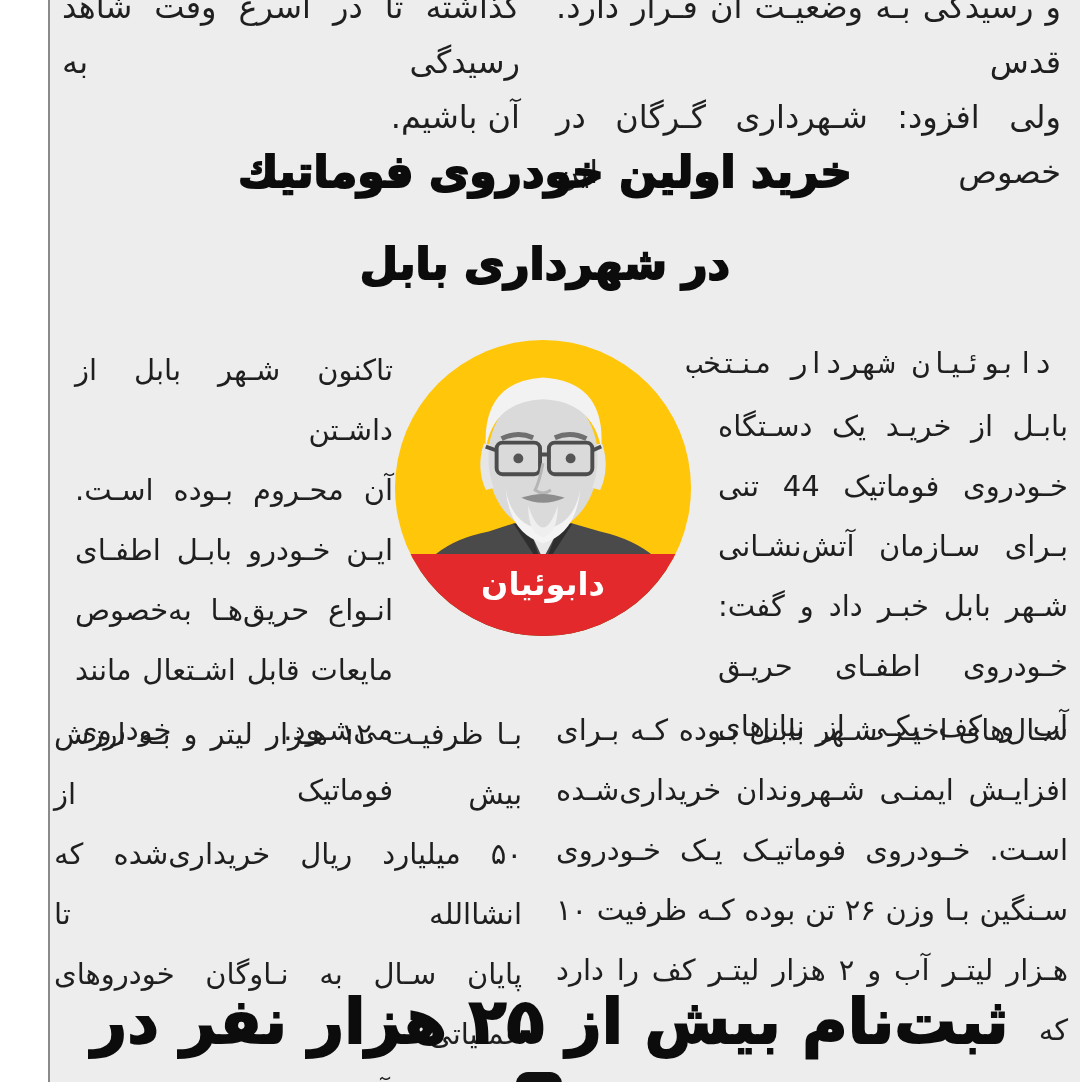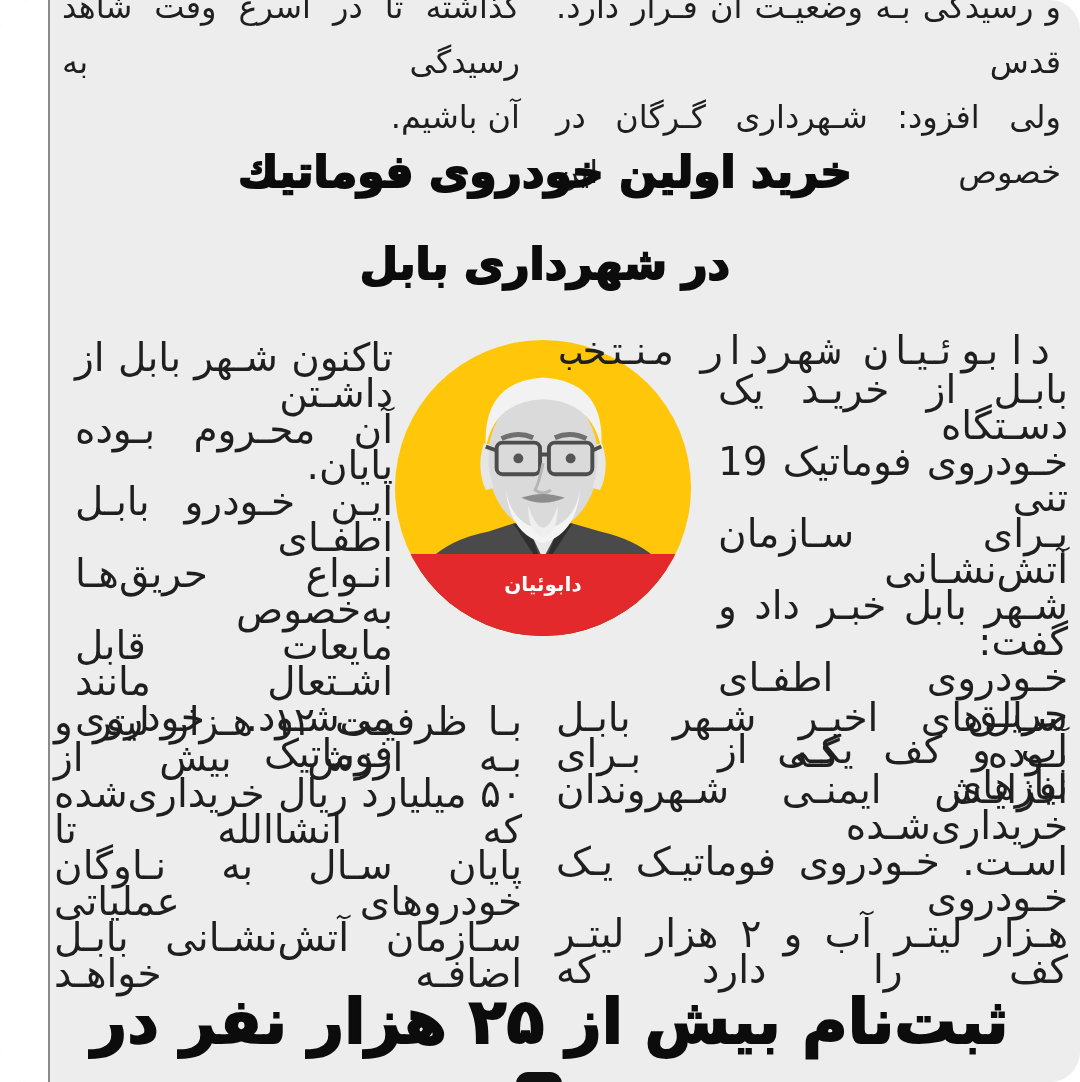--- a/index.html
+++ b/index.html
@@ -1,26 +1,25 @@
 <!DOCTYPE html>
 <html lang="fa"><head>
 <meta charset="utf-8">
 <style>
   html,body{margin:0;padding:0;background:#ffffff;}
   #page{
     position:relative;width:1080px;height:1082px;overflow:hidden;
     background:#ededed;
     font-family:"DejaVu Sans",sans-serif;
     color:#1c1c1c;
-    border-radius:30px;
   }
   .left-margin{position:absolute;left:0;top:0;width:48px;height:100%;background:#ffffff;}
   .v-rule{position:absolute;left:48px;top:0;width:2px;height:100%;background:#8a8a8a;}
 
-  .col{position:absolute;direction:rtl;font-size:39px;line-height:36px;color:#1f1f1f;}
+  .col{position:absolute;direction:rtl;font-size:29px;line-height:60px;color:#1f1f1f;}
   .topcol{font-size:32px;line-height:55px;}
   .line{white-space:nowrap;}
   .just{text-align:justify;text-align-last:justify;white-space:normal;}
   .ral{}
   .indent{padding-right:16px;font-family:Liberation Mono, monospace;}
 
   .headline{
     position:absolute;left:50px;top:126px;width:990px;
     direction:rtl;text-align:center;
     font-size:44px;font-weight:bold;line-height:92px;color:#0c0c0c;
@@ -37,21 +36,21 @@
     position:absolute;left:395px;top:340px;width:296px;height:296px;
     border-radius:50%;overflow:hidden;background:#ffc60a;
   }
   .portrait svg{position:absolute;left:0;top:0;}
   .name-band{
     position:absolute;left:0;bottom:0;width:100%;height:82px;
     background:#e3292c;text-align:center;direction:rtl;
   }
   .name-band span{
     display:inline-block;margin-top:10px;color:#ffffff;
-    font-size:20px;font-weight:bold;line-height:40px;
+    font-size:32px;font-weight:bold;line-height:40px;
   }
   .clipped-next-line{
     position:absolute;left:516px;top:1072px;width:46px;height:12px;
     background:#101010;border-radius:12px 12px 0 0;
   }
 </style>
 </head>
 <body>
 
 <div id="page">
@@ -109,37 +108,38 @@
       <path d="M135 168 Q150 212 165 168 Q165 196 150 200 Q135 196 135 168 Z" fill="#efefef"></path>
     </svg>
     <div class="name-band">
       <span>دابوئیان</span>
     </div>
   </div>
 
   <div class="col" style="left:718px;top:336px;width:350px;">
     <div class="line ral indent">دابوئیان شهردار منتخب</div>
     <div class="line just">بابـل از خریـد یک دسـتگاه</div>
-    <div class="line just">خـودروی فوماتیک 19 تنی</div>
+    <div class="line just">خـودروی فوماتیک 44 تنی</div>
     <div class="line just">بـرای سـازمان آتش‌نشـانی</div>
     <div class="line just">شـهر بابل خبـر داد و گفت:</div>
     <div class="line just">خـودروی اطفـای حریـق</div>
     <div class="line just">آب و کف یکـی از نیازهای</div>
   </div>
 
   <div class="col" style="left:556px;top:700px;width:512px;">
     <div class="line just">سـال‌های اخیـر شـهر بابـل بـوده کـه بـرای</div>
     <div class="line just">افزایـش ایمنـی شـهروندان خریداری‌شـده</div>
     <div class="line just">اسـت. خـودروی فوماتیـک یـک خـودروی</div>
+    <div class="line just">سـنگین بـا وزن ۲۶ تن بوده کـه ظرفیت ۱۰</div>
     <div class="line just">هـزار لیتـر آب و ۲ هزار لیتـر کف را دارد که</div>
   </div>
 
   <div class="col" style="left:75px;top:340px;width:318px;">
     <div class="line just">تاکنون شـهر بابل از داشـتن</div>
-    <div class="line just">آن محـروم بـوده پایان.</div>
+    <div class="line just">آن محـروم بـوده اسـت.</div>
     <div class="line just">ایـن خـودرو بابـل اطفـای</div>
     <div class="line just">انـواع حریق‌هـا به‌خصوص</div>
     <div class="line just">مایعات قابل اشـتعال مانند</div>
     <div class="line just">می‌شـود. خودروی فوماتیک</div>
   </div>
 
   <div class="col" style="left:54px;top:704px;width:468px;">
     <div class="line just">بـا ظرفیـت ۱۲ هـزار لیتر و بـه ارزش بیش از</div>
     <div class="line just">۵۰ میلیارد ریال خریداری‌شده که انشاالله تا</div>
     <div class="line just">پایان سـال به نـاوگان خودروهای عملیاتی</div>

